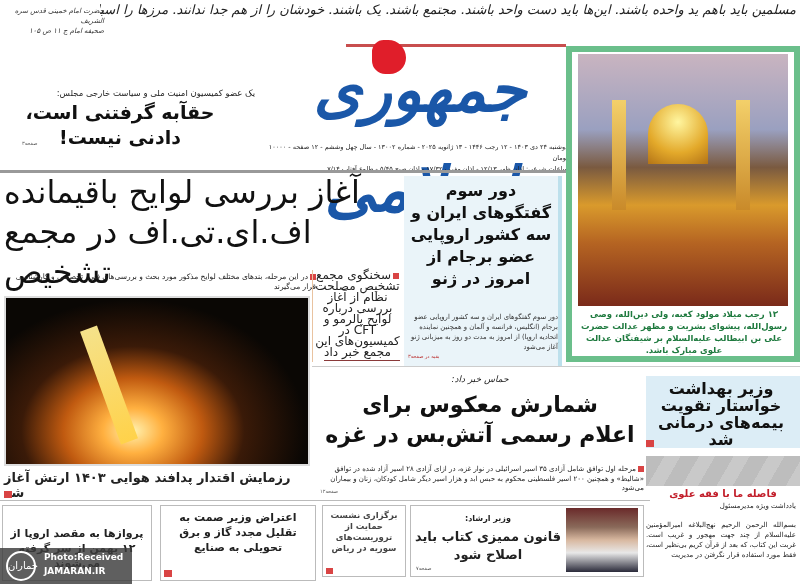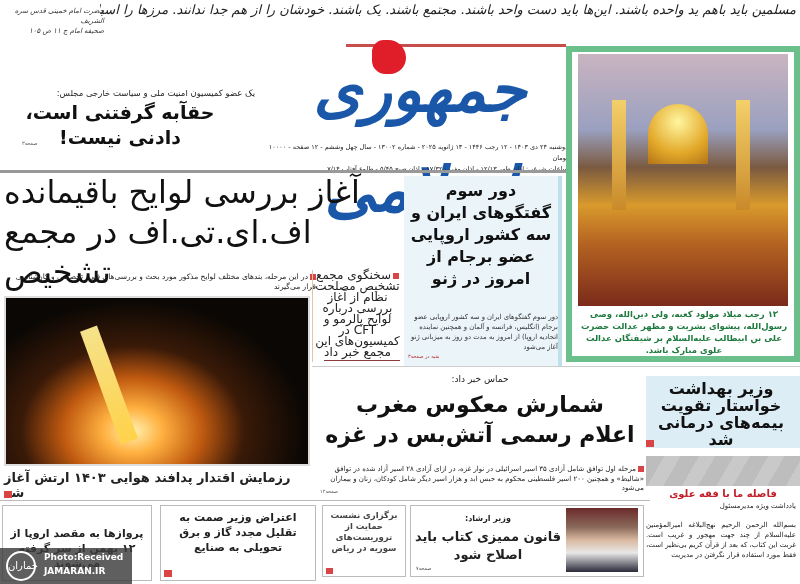--- a/index.html
+++ b/index.html
@@ -49,21 +49,21 @@
     #shrine { left: 578px; top: 54px; width: 210px; height: 252px; background: linear-gradient(180deg, #c9b4c0 0%, #9aa0c0 30%, #7a5a40 45%, #d99a2c 60%, #b56422 75%, #7a2a1a 100%); }
     #dome { left: 648px; top: 104px; width: 60px; height: 60px; border-radius: 50% 50% 0 0; background: radial-gradient(circle at 50% 30%, #fff6a0, #e3a92a 60%, #b37316); }
     .minaret { width: 14px; height: 110px; background: linear-gradient(#f3d06a, #c98a2a); }
     #min-l { left: 612px; top: 100px; }
     #min-r { left: 736px; top: 100px; }
     #shrine-cap { left: 574px; top: 308px; width: 220px; font-size: 8.5px; font-weight: bold; direction: rtl; text-align: center; line-height: 12px; color: #1f7a3f; }
 
     #rule-mid { left: 312px; top: 366px; width: 488px; height: 1px; background: #ccc; }
 
     
-    #hamas-kicker { left: 320px; top: 374px; width: 320px; font-size: 9px; direction: rtl; text-align: center; color: #222; }
+    #hamas-kicker { left: 320px; top: 374px; width: 320px; font-size: 9px; direction: rtl; text-align: center; color: #222; font-style: italic; }
     #hamas-title { left: 320px; top: 390px; width: 320px; font-size: 22px; font-weight: bold; direction: rtl; text-align: center; line-height: 30px; }
     #hamas-body { left: 318px; top: 465px; width: 326px; font-size: 7px; direction: rtl; text-align: right; line-height: 9.5px; color: #222; }
     #hamas-page { left: 320px; top: 488px; font-size: 5px; color: #555; }
 
     
     #health { left: 646px; top: 376px; width: 154px; height: 72px; background: #dcedf6; }
     #health-title { left: 650px; top: 380px; width: 142px; font-size: 16px; font-weight: bold; direction: rtl; text-align: center; line-height: 17px; }
     #health-badge { left: 646px; top: 440px; width: 8px; height: 7px; background: #d94444; }
 
     
@@ -144,21 +144,21 @@
 <div id="shrine" class="abs"></div>
 <div id="dome" class="abs"></div>
 <div id="min-l" class="abs minaret"></div>
 <div id="min-r" class="abs minaret"></div>
 <div id="shrine-cap" class="abs">۱۳ رجب میلاد مولود کعبه، ولی دین‌الله، وصی رسول‌الله، پیشوای بشریت و مظهر عدالت حضرت علی بن ابیطالب علیه‌السلام بر شیفتگان عدالت علوی مبارک باشد.</div>
 
 <div id="rule-mid" class="abs"></div>
 
 <div id="hamas-kicker" class="abs">حماس خبر داد:</div>
 <div id="hamas-title" class="abs">
-  <div>شمارش معکوس مغرب</div>
+  <div>شمارش معکوس برای</div>
   <div>اعلام رسمی آتش‌بس در غزه</div>
 </div>
 <div id="hamas-body" class="abs">
   <span class="bullet"></span><span>مرحله اول توافق شامل آزادی ۳۵ اسیر اسرائیلی در نوار غزه، در ازای آزادی ۲۸ اسیر آزاد شده در توافق «شالیط» و همچنین ۲۰۰ اسیر فلسطینی محکوم به حبس ابد و هزار اسیر دیگر شامل کودکان، زنان و بیماران می‌شود</span>
 </div>
 <div id="hamas-page" class="abs">صفحه۱۲</div>
 
 <div id="health" class="abs"></div>
 <div id="health-title" class="abs">وزیر بهداشت خواستار تقویت بیمه‌های درمانی شد</div>
 <div id="health-badge" class="abs"></div>

